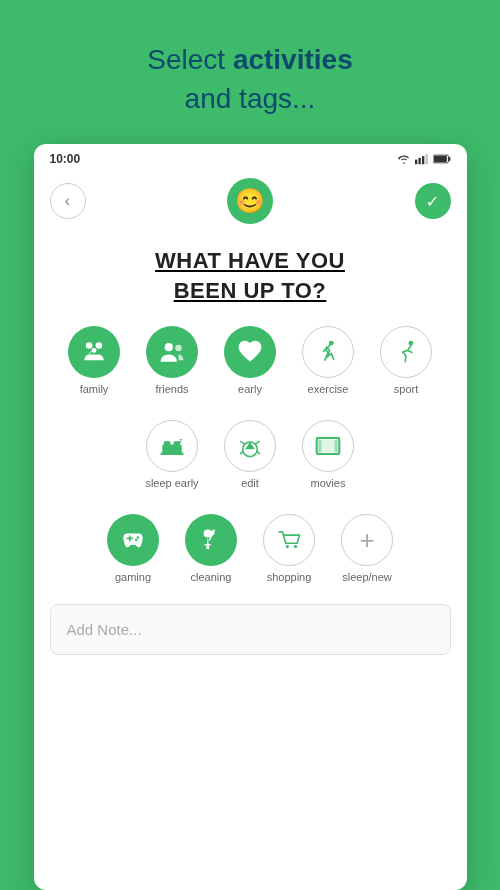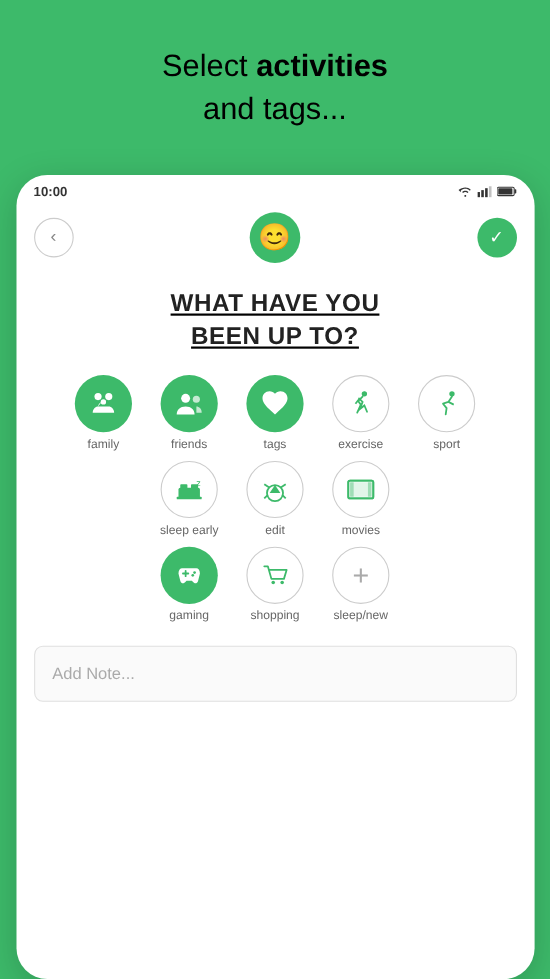--- a/index.html
+++ b/index.html
@@ -9,36 +9,36 @@
       background: #3dba6a;
       font-family: 'Segoe UI', Arial, sans-serif;
       display: flex;
       flex-direction: column;
       align-items: center;
       overflow: hidden;
     }
 
     .header {
       text-align: center;
-      color: #000000;
-      padding: 40px 20px 41px;
+      color: #0c4a6e;
+      padding: 40px 20px 26px;
     }
     .header h1 {
       font-size: 28px;
       font-weight: 300;
       line-height: 1.4;
     }
     .header h1 strong {
       font-weight: 800;
     }
 
     .phone-container {
-      width: 471px;
+      width: 433px;
       background: white;
-      border-radius: 28px;
+      border-radius: 12px;
       overflow: hidden;
       box-shadow: 0 8px 32px rgba(0,0,0,0.18);
       flex: 1;
       display: flex;
       flex-direction: column;
     }
 
     .status-bar {
       display: flex;
       justify-content: space-between;
@@ -111,21 +111,21 @@
       font-weight: 700;
       color: #222;
       line-height: 1.35;
       letter-spacing: 0.5px;
     }
 
     .activities-grid {
       padding: 0 16px;
       display: flex;
       flex-direction: column;
-      gap: 4px;
+      gap: 20px;
     }
     .activity-row {
       display: flex;
       justify-content: center;
       gap: 10px;
       margin-bottom: 4px;
     }
     .activity-item {
       display: flex;
       flex-direction: column;
@@ -244,21 +244,21 @@
         </div>
         <span class="activity-label">friends</span>
       </div>
 
       <div class="activity-item">
         <div class="activity-circle filled">
           <svg width="26" height="26" viewBox="0 0 32 32" fill="white">
             <path d="M16 28l-1.5-1.4C7 19.8 2 15.3 2 9.8 2 5.4 5.4 2 9.8 2c2.5 0 4.9 1.2 6.2 3C17.3 3.2 19.7 2 22.2 2 26.6 2 30 5.4 30 9.8c0 5.5-5 10-12.5 16.8L16 28z"></path>
           </svg>
         </div>
-        <span class="activity-label">tags</span>
+        <span class="activity-label">early</span>
       </div>
 
       <div class="activity-item">
         <div class="activity-circle outline">
           <svg width="26" height="26" viewBox="0 0 32 32" fill="#3dba6a">
             <circle cx="20" cy="5" r="3"></circle>
             <path d="M14 10l4 4-3 8 5-4 3 7" stroke="#3dba6a" stroke-width="2" fill="none" stroke-linecap="round"></path>
             <path d="M10 16l4-5" stroke="#3dba6a" stroke-width="2" fill="none"></path>
             <circle cx="20" cy="5" r="2.5"></circle>
             <path d="M18 8l-5 5 3 4-4 9" stroke="#3dba6a" stroke-width="2" fill="none" stroke-linecap="round" stroke-linejoin="round"></path>
@@ -333,20 +333,32 @@
           <svg width="26" height="26" viewBox="0 0 32 32" fill="white">
             <path d="M4 14c0-4 2-6 4-6h16c2 0 4 2 4 6l-2 8c-.5 2-2 3-3 3s-2-1-4-3h-6c-2 2-3 3-4 3s-2.5-1-3-3z"></path>
             <path d="M12 11v6M9 14h6" stroke="#3dba6a" stroke-width="2" stroke-linecap="round"></path>
             <circle cx="22" cy="13" r="1.5" fill="#3dba6a"></circle>
             <circle cx="20" cy="16" r="1.5" fill="#3dba6a"></circle>
           </svg>
         </div>
         <span class="activity-label">gaming</span>
       </div>
 
+      <div class="activity-item">
+        <div class="activity-circle filled">
+          <svg width="26" height="26" viewBox="0 0 32 32" fill="white">
+            <circle cx="12" cy="8" r="5"></circle>
+            <path d="M12 13l-2 14h4l-2-14z"></path>
+            <path d="M8 22h8" stroke="white" stroke-width="1.5"></path>
+            <path d="M20 4l-6 12" stroke="white" stroke-width="2" stroke-linecap="round"></path>
+            <path d="M17 4c2 0 4 2 3 5l-3 2-2-4z" fill="white"></path>
+          </svg>
+        </div>
+        <span class="activity-label">cleaning</span>
+      </div>
 
       <div class="activity-item">
         <div class="activity-circle outline">
           <svg width="26" height="26" viewBox="0 0 32 32" fill="#3dba6a">
             <path d="M4 6h4l4 14h14l3-10H10" stroke="#3dba6a" stroke-width="2" fill="none" stroke-linecap="round" stroke-linejoin="round"></path>
             <circle cx="14" cy="24" r="2"></circle>
             <circle cx="24" cy="24" r="2"></circle>
           </svg>
         </div>
         <span class="activity-label">shopping</span>

